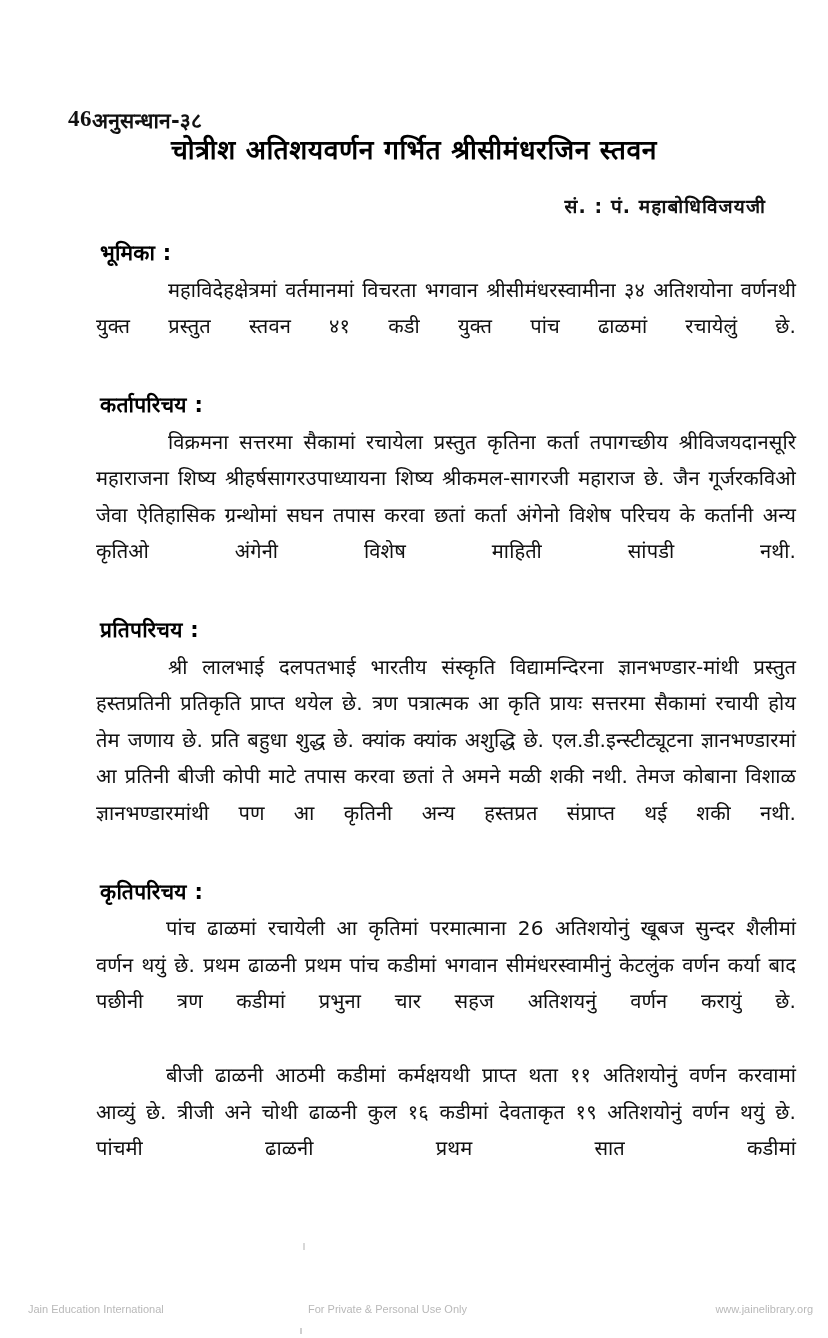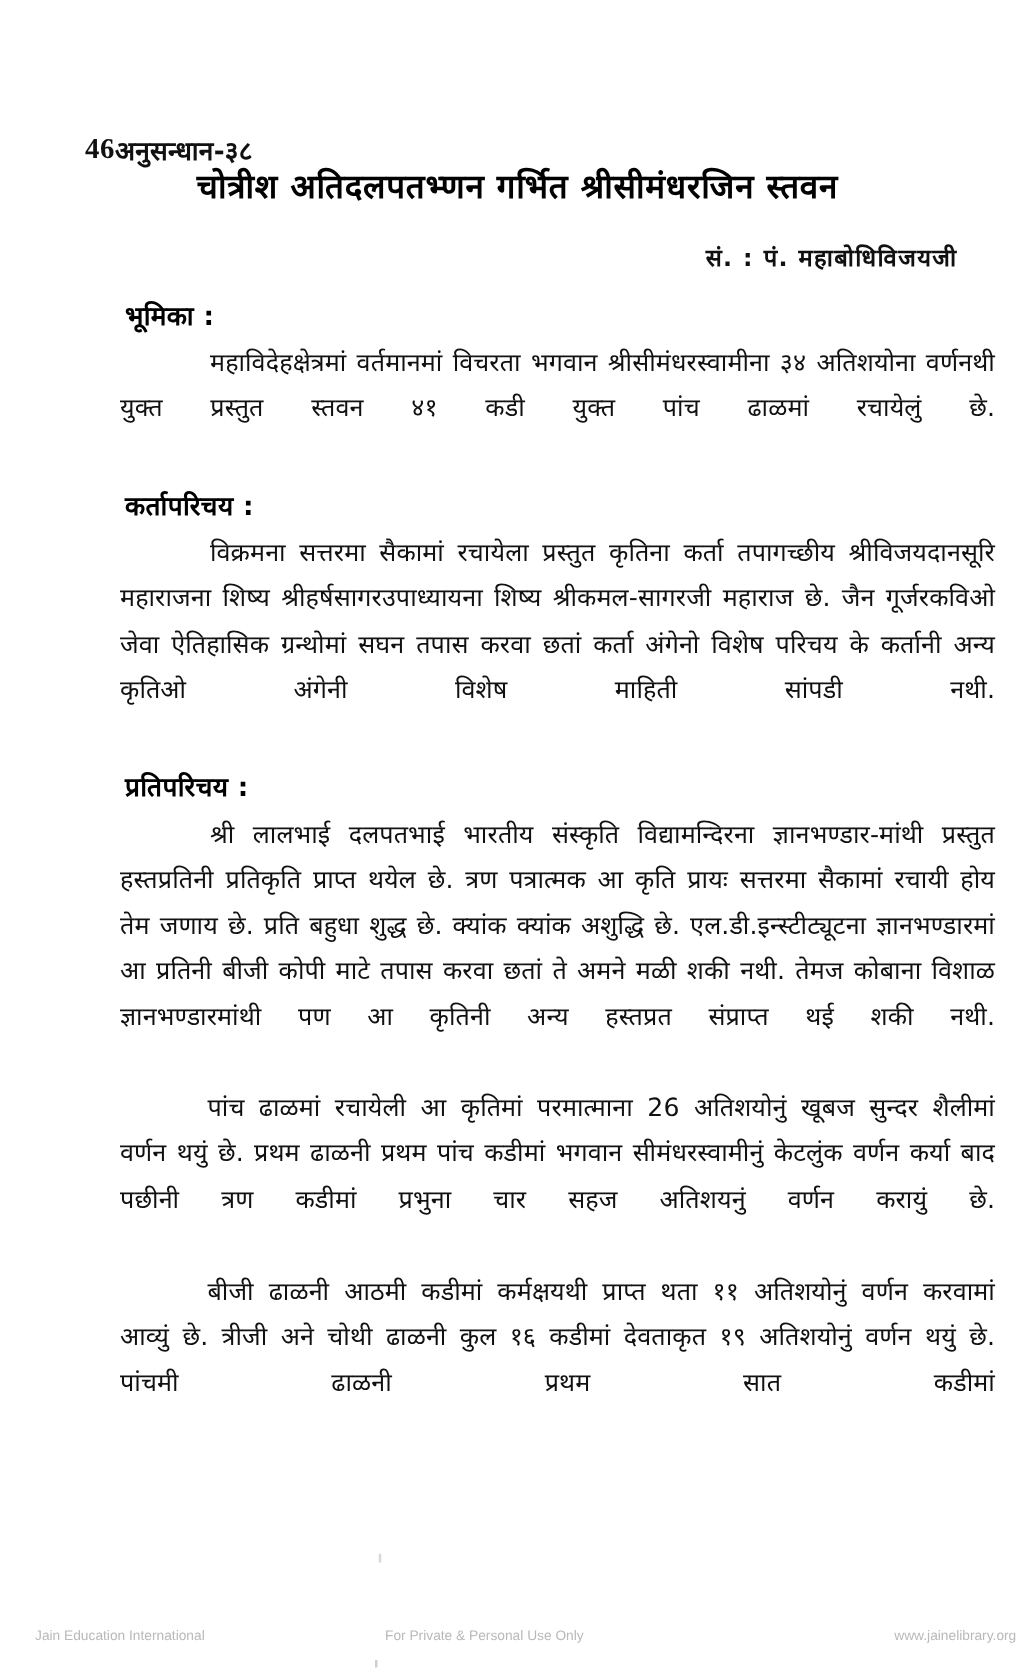--- a/index.html
+++ b/index.html
@@ -162,34 +162,35 @@
 </head>
 <body>
 
 <div class="page">
 
   <div class="runhead">
     <span class="folio">46</span>
     <span class="journal">अनुसन्धान-३८</span>
   </div>
 
-  <div class="title">चोत्रीश अतिदलपतभ्णन गर्भित श्रीसीमंधरजिन स्तवन</div>
+  <div class="title">चोत्रीश अतिशयवर्णन गर्भित श्रीसीमंधरजिन स्तवन</div>
   <div class="byline">सं. : पं. महाबोधिविजयजी</div>
 
   <div class="body">
 
     <h2 class="sec-head">भूमिका :</h2>
     <p class="para">महाविदेहक्षेत्रमां वर्तमानमां विचरता भगवान श्रीसीमंधरस्वामीना ३४ अतिशयोना वर्णनथी युक्त प्रस्तुत स्तवन ४१ कडी युक्त पांच ढाळमां रचायेलुं छे.</p>
 
     <h2 class="sec-head gap">कर्तापरिचय :</h2>
     <p class="para">विक्रमना सत्तरमा सैकामां रचायेला प्रस्तुत कृतिना कर्ता तपागच्छीय श्रीविजयदानसूरि महाराजना शिष्य श्रीहर्षसागरउपाध्यायना शिष्य श्रीकमल-सागरजी महाराज छे. जैन गूर्जरकविओ जेवा ऐतिहासिक ग्रन्थोमां सघन तपास करवा छतां कर्ता अंगेनो विशेष परिचय के कर्तानी अन्य कृतिओ अंगेनी विशेष माहिती सांपडी नथी.</p>
 
     <h2 class="sec-head gap">प्रतिपरिचय :</h2>
     <p class="para">श्री लालभाई दलपतभाई भारतीय संस्कृति विद्यामन्दिरना ज्ञानभण्डार-मांथी प्रस्तुत हस्तप्रतिनी प्रतिकृति प्राप्त थयेल छे. त्रण पत्रात्मक आ कृति प्रायः सत्तरमा सैकामां रचायी होय तेम जणाय छे. प्रति बहुधा शुद्ध छे. क्यांक क्यांक अशुद्धि छे. एल.डी.इन्स्टीट्यूटना ज्ञानभण्डारमां आ प्रतिनी बीजी कोपी माटे तपास करवा छतां ते अमने मळी शकी नथी. तेमज कोबाना विशाळ ज्ञानभण्डारमांथी पण आ कृतिनी अन्य हस्तप्रत संप्राप्त थई शकी नथी.</p>
 
+    <h2 class="sec-head gap">कृतिपरिचय :</h2>
     <p class="para tight">पांच ढाळमां रचायेली आ कृतिमां परमात्माना 26 अतिशयोनुं खूबज सुन्दर शैलीमां वर्णन थयुं छे. प्रथम ढाळनी प्रथम पांच कडीमां भगवान सीमंधरस्वामीनुं केटलुंक वर्णन कर्या बाद पछीनी त्रण कडीमां प्रभुना चार सहज अतिशयनुं वर्णन करायुं छे.</p>
     <p class="para tight second">बीजी ढाळनी आठमी कडीमां कर्मक्षयथी प्राप्त थता ११ अतिशयोनुं वर्णन करवामां आव्युं छे. त्रीजी अने चोथी ढाळनी कुल १६ कडीमां देवताकृत १९ अतिशयोनुं वर्णन थयुं छे. पांचमी ढाळनी प्रथम सात कडीमां</p>
 
   </div>
 
   <div class="speck2"></div>
 
   <div class="footer">
     <span class="f-left">Jain Education International</span>
     <span class="f-mid">For Private &amp; Personal Use Only</span>

